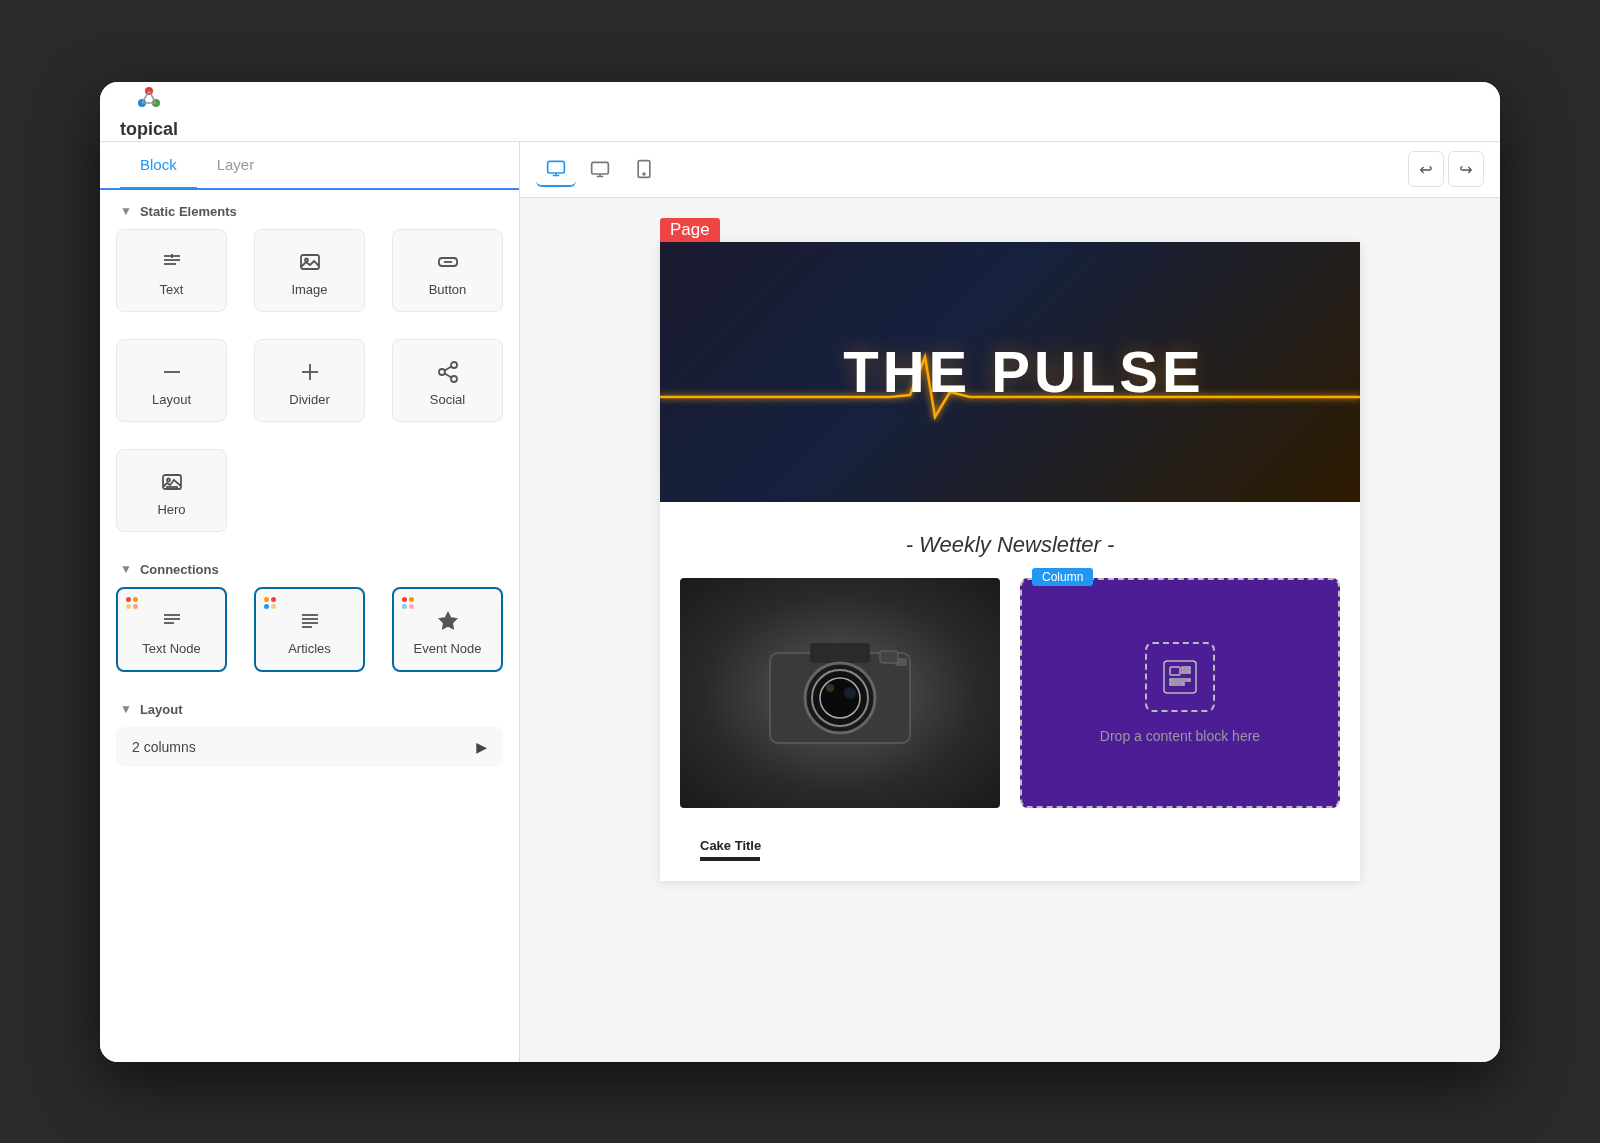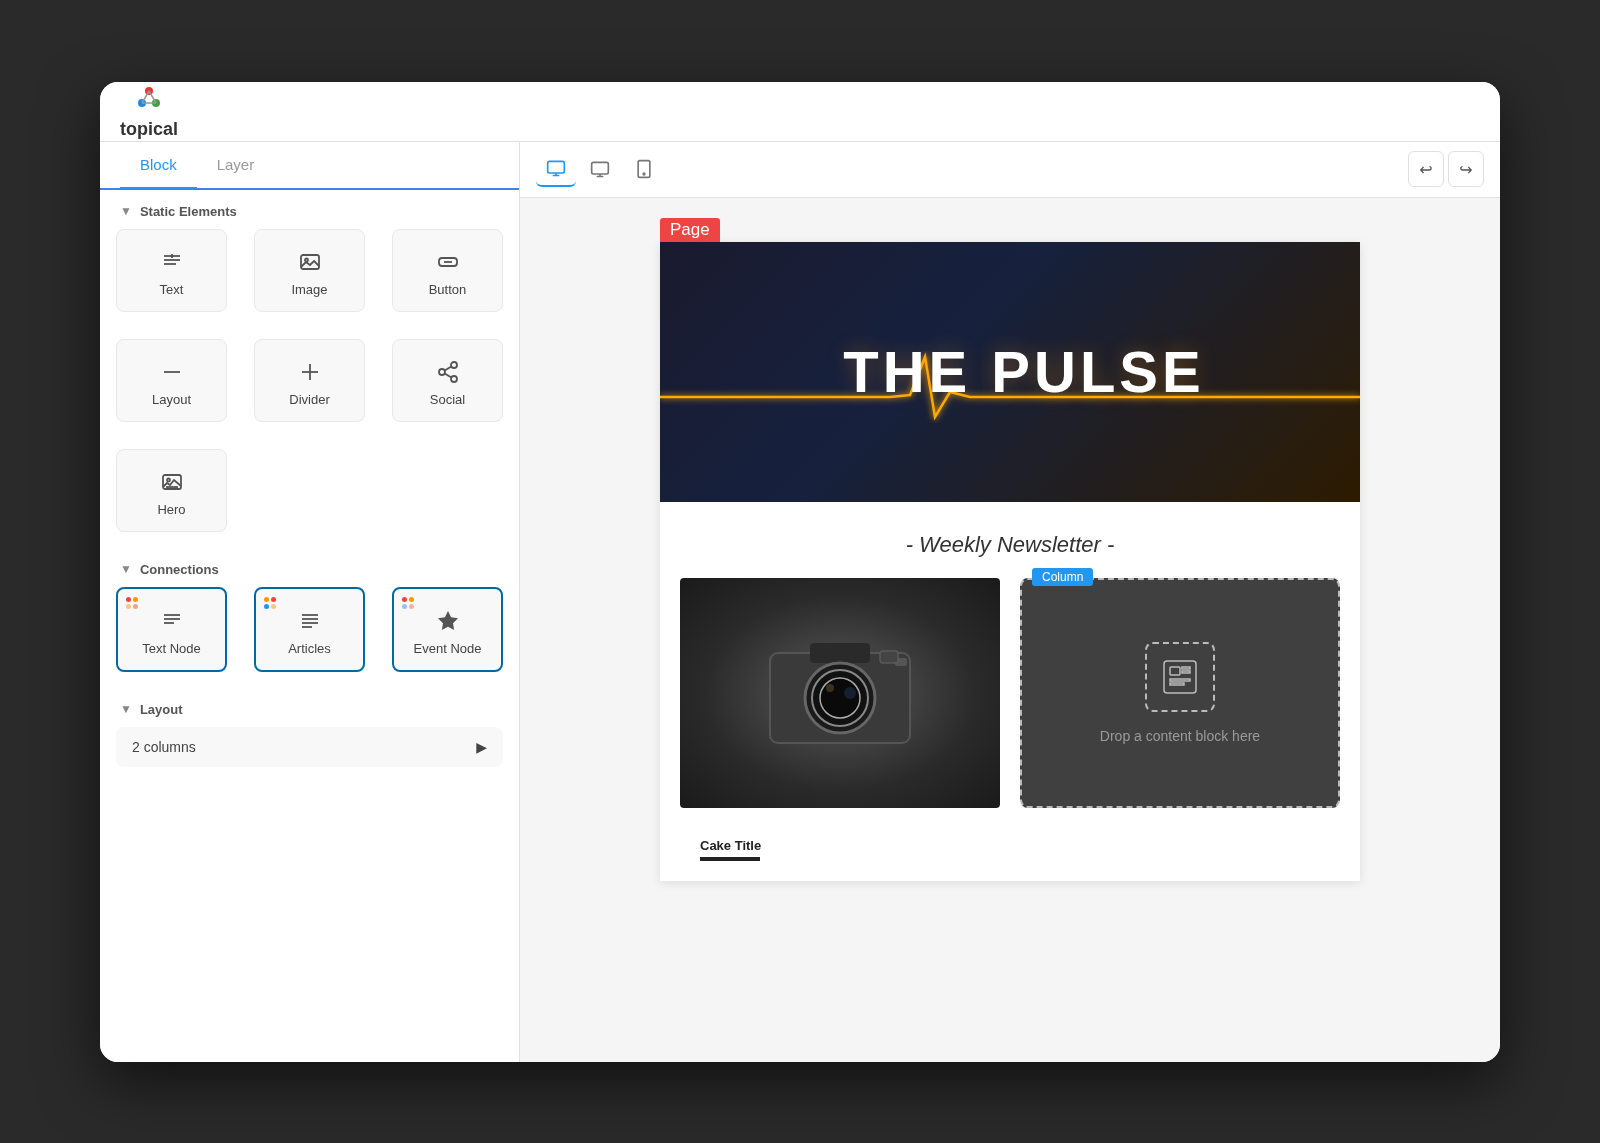--- a/index.html
+++ b/index.html
@@ -292,21 +292,21 @@
     }
     .drop-column {
       border: 2px dashed #bbb;
       border-radius: 8px;
       display: flex;
       flex-direction: column;
       align-items: center;
       justify-content: center;
       gap: 16px;
       min-height: 200px;
-      background: #404040;
+      background: #4c1d95;
       position: relative;
     }
     .column-label {
       position: absolute;
       top: -12px;
       left: 10px;
       background: #2196F3;
       color: white;
       font-size: 12px;
       padding: 2px 10px;

